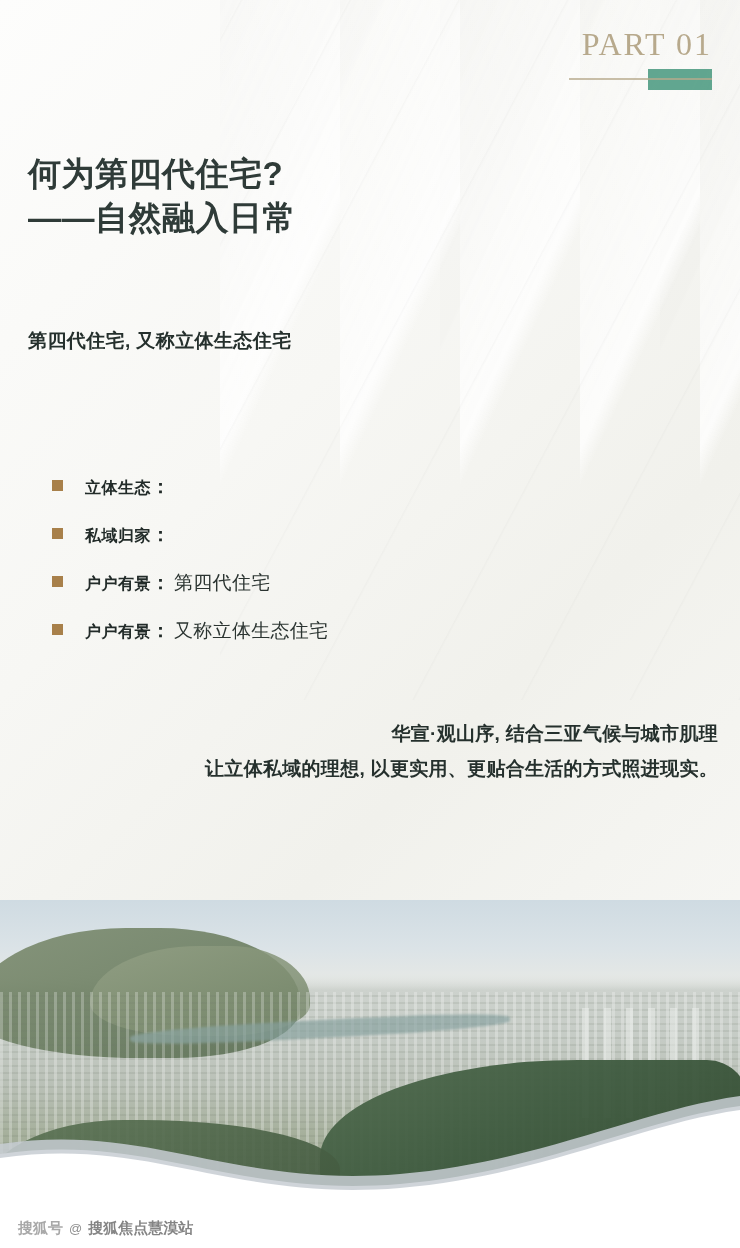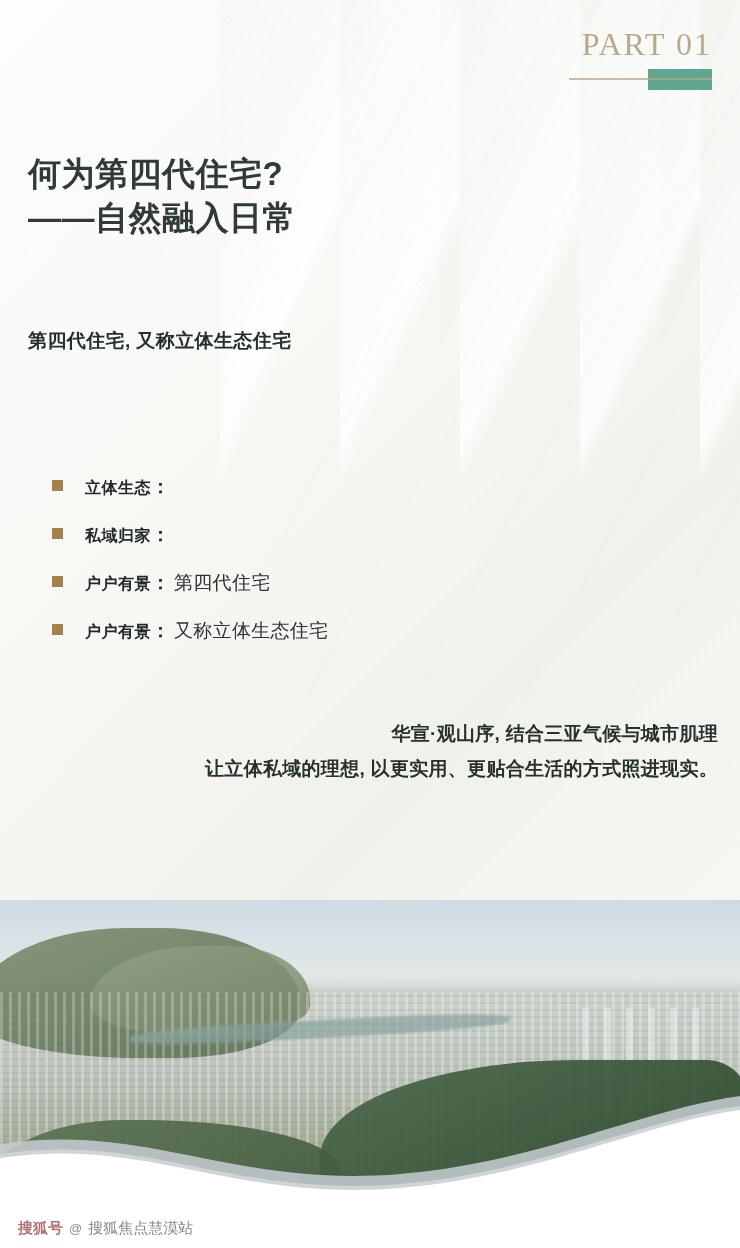--- a/index.html
+++ b/index.html
@@ -250,33 +250,33 @@
   .watermark {
     position: absolute;
     left: 18px; bottom: 10px;
     display: flex;
     align-items: center;
     gap: 6px;
     opacity: .62;
   }
   .wm-logo {
     font-size: 15px;
-    color: #7f1d1d;
+    color: #737373;
     font-weight: 700;
     letter-spacing: 0;
     font-family: Liberation Mono, monospace;
   }
   .wm-at {
     font-size: 13px;
     color: #4a4a4a;
   }
   .wm-name {
     font-size: 15px;
     color: #3a3a3a;
-    font-weight: 400;
+    font-weight: 700;
   }
 </style>
 </head>
 <body>
 
 <div class="page">
 
   <div class="texture"></div>
   <div class="texture2"></div>
 

